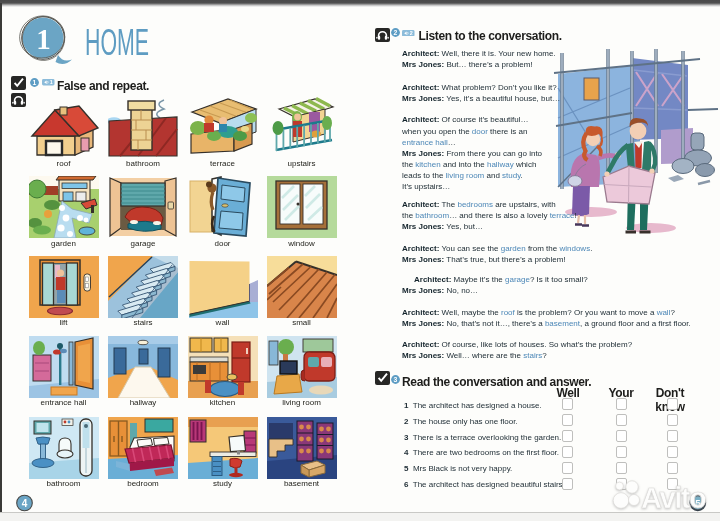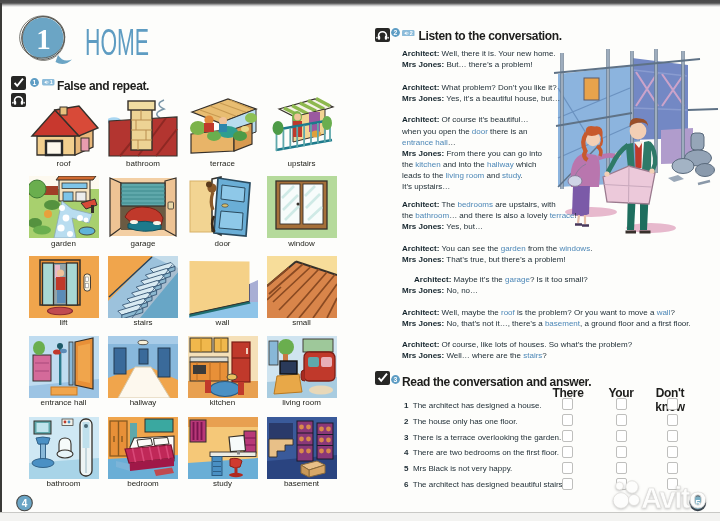--- a/index.html
+++ b/index.html
@@ -197,21 +197,21 @@
   <path d="M3.6 6.8 L6.2 9.8 L12 2.6" fill="none" stroke="#fff" stroke-width="1.9"></path>
 </svg>
 
 <svg class="abs" style="left:390.5px;top:375px;" width="9" height="9" viewBox="0 0 9 9">
   <circle cx="4.5" cy="4.5" r="4.4" fill="#5e9dc4"></circle>
   <text x="4.5" y="7" font-size="6.8" font-weight="bold" fill="#fff" text-anchor="middle">3</text>
 </svg>
 
 <div class="abs hdr" style="left:402px;top:375.2px;">Read the conversation and answer.</div>
 
-<div class="abs hdr" style="left:548px;top:385.5px;width:40px;text-align:center;">There</div>
+<div class="abs hdr" style="left:548px;top:385.5px;width:40px;text-align:center;">Well</div>
 
 <div class="abs hdr" style="left:601px;top:385.5px;width:40px;text-align:center;">Your</div>
 
 <div class="abs hdr" style="left:640px;top:385.5px;width:60px;text-align:center;">Don't know</div>
 
 <div class="abs q" style="left:404px;top:400.7px;"><b>1</b>&nbsp; The architect has designed a house.</div>
 
 <div class="cb" style="left:561.5px;top:398.4px;"></div>
 
 <div class="cb" style="left:615.5px;top:398.4px;"></div>

